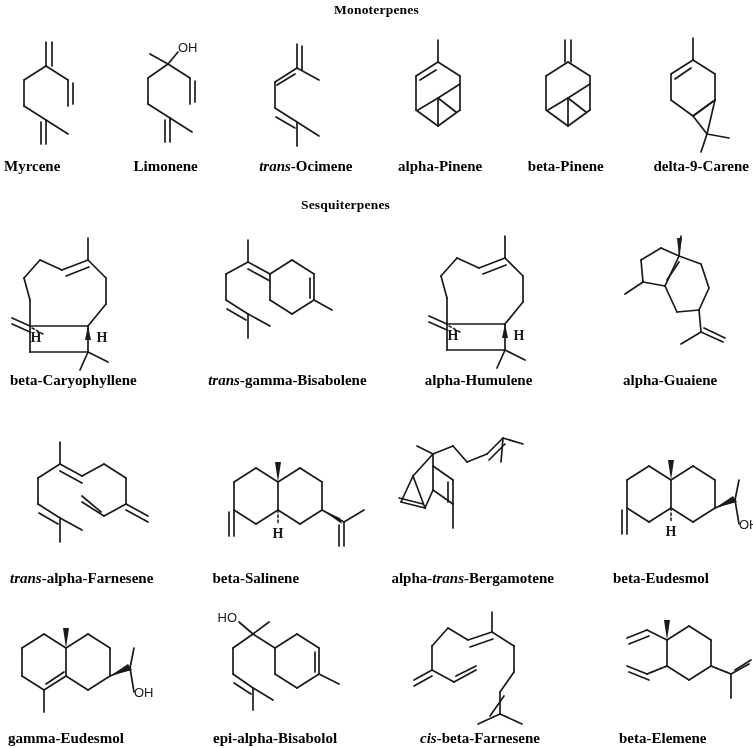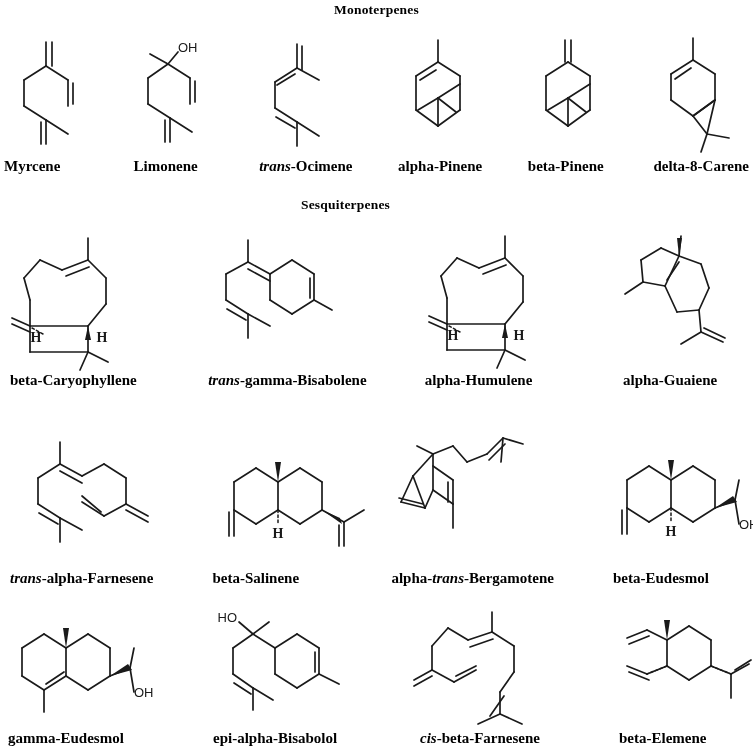--- a/index.html
+++ b/index.html
@@ -210,21 +210,21 @@
           <path d="M40,82 L62,66"></path>
           <path d="M62,66 L62,40"></path>
           <path d="M62,40 L40,26"></path>
           <path d="M40,82 L62,66"></path>
           <path d="M40,82 L54,100"></path>
           <path d="M62,66 L54,100"></path>
           <path d="M54,100 L76,104"></path>
           <path d="M54,100 L48,118"></path>
         </g>
       </svg>
-      <div class="mol-label">delta-8-Carene</div>
+      <div class="mol-label">delta-9-Carene</div>
     </div>
 
   </div>
 
   <div class="section-header" id="header-sesquiterpenes">Sesquiterpenes</div>
 
   <div class="row" id="row-sesq1">
 
     <div class="mol">
       <svg width="140" height="140" viewBox="0 0 140 140">

